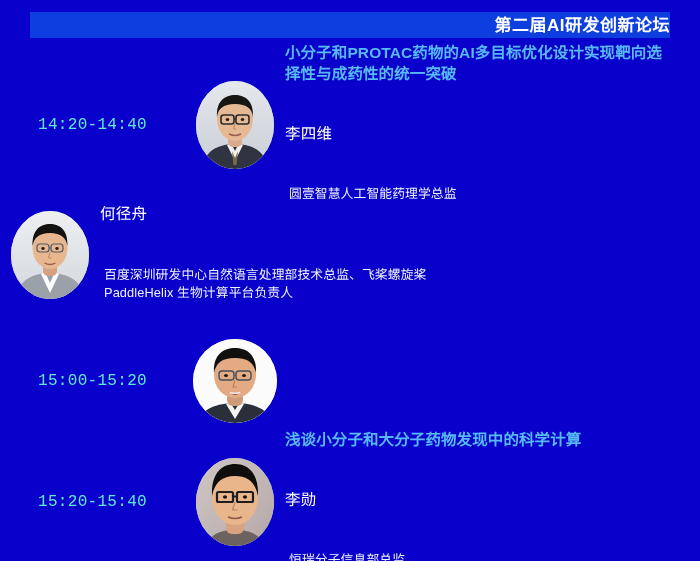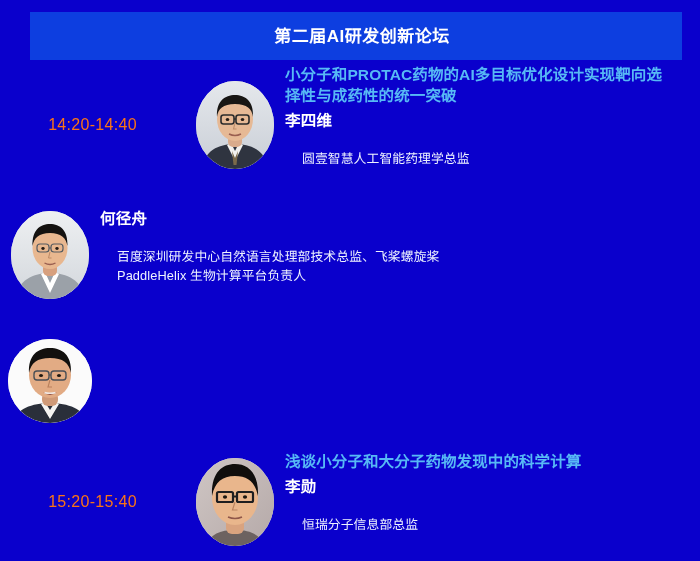--- a/index.html
+++ b/index.html
@@ -24,26 +24,25 @@
     box-sizing: border-box;
     overflow: hidden;
   }
 
   
   .header-band {
     position: absolute;
     left: 30px;
     top: 12px;
     width: 640px;
-    height: 48px;
+    height: 26px;
     background: #0d3ee0;
     display: flex;
     align-items: center;
-    justify-content: center;
-    padding-left: 12px;
+    justify-content: flex-end;
   }
   .header-title {
     color: #ffffff;
     font-size: 17px;
     font-weight: bold;
     letter-spacing: 0.5px;
     line-height: 1;
     white-space: nowrap;
   }
 
@@ -65,25 +64,26 @@
   }
   .session-row.r0 { top: 0px;   height: 130px; }
   .session-row.r1 { top: 130px; height: 130px; }
   .session-row.r2 { top: 260px; height: 122px; }
   .session-row.r3 { top: 382px; height: 119px; }
 
   .time-cell {
     width: 185px;
     flex: 0 0 185px;
     text-align: center;
-    color: #f97316;
+    color: #5eead4;
     font-size: 16px;
     font-weight: normal;
     letter-spacing: 0.3px;
     white-space: nowrap;
+    font-family: Liberation Mono, monospace;
   }
 
   .avatar-cell {
     flex: 0 0 100px;
     width: 100px;
     display: flex;
     align-items: center;
     justify-content: center;
   }
 
@@ -105,44 +105,45 @@
     width: 100%;
     height: 100%;
   }
 
   .text-cell {
     flex: 1 1 auto;
     padding-right: 26px;
     display: flex;
     flex-direction: column;
     justify-content: center;
+    gap: 35px;
   }
 
   .talk-title {
     color: #57b9f5;
     font-size: 15.5px;
     font-weight: bold;
     line-height: 1.38;
     margin: 0 0 3px 0;
     letter-spacing: 0.1px;
   }
   .speaker-name {
     color: #ffffff;
     font-size: 15.5px;
-    font-weight: bold;
+    font-weight: normal;
     line-height: 1.4;
     margin: 0 0 2px 0;
     letter-spacing: 0.2px;
   }
   .speaker-affil {
     color: #eef2ff;
     font-size: 12.8px;
     font-weight: normal;
     line-height: 1.45;
-    margin: 17px;
+    margin: 4px;
     letter-spacing: 0.1px;
   }
   .speaker-affil .line { display: block; }
 </style>
 </head>
 <body>
 
 <div id="poster">
 
   <div class="header-band">
@@ -232,20 +233,21 @@
       <div class="text-cell">
         <div class="speaker-name">何径舟</div>
         <div class="speaker-affil">
           <span class="line">百度深圳研发中心自然语言处理部技术总监、飞桨螺旋桨</span>
           <span class="line">PaddleHelix 生物计算平台负责人</span>
         </div>
       </div>
     </div>
 
     <div class="session-row r2">
+      <div class="time-cell">15:00-15:20</div>
 
       <div class="avatar-cell">
         <div class="avatar round">
           <svg viewBox="0 0 84 84" preserveAspectRatio="xMidYMid slice" aria-hidden="true">
             <rect width="84" height="84" fill="#fbfbfb"></rect>
 
             <path d="M4 84 C8 70 24 64 42 64 C60 64 76 70 80 84 Z" fill="#2a2f3a"></path>
             <path d="M33 65 L42 80 L51 65 L47 63 L42 71 L37 63 Z" fill="#f4f4f2"></path>
 
             <rect x="34" y="53" width="16" height="14" rx="6" fill="#cf9a78"></rect>

